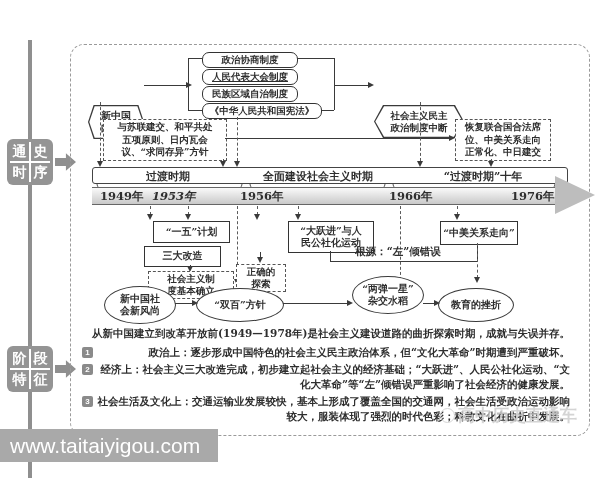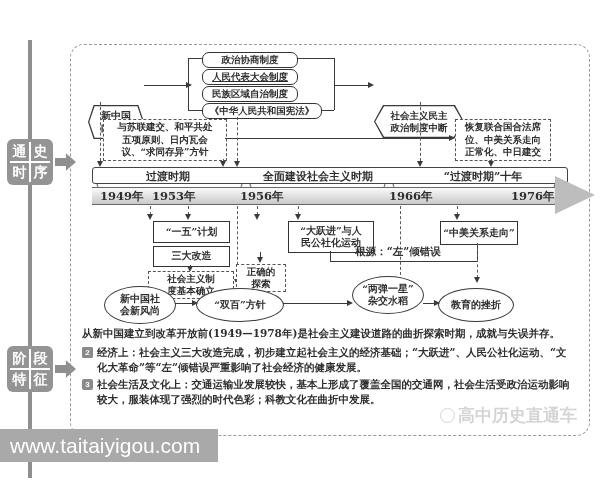--- a/index.html
+++ b/index.html
@@ -59,21 +59,21 @@
         box-sizing:border-box;z-index:5;}
   .brand{position:absolute;left:440px;top:404px;color:rgba(205,205,205,.85);font-size:17px;
         font-weight:bold;z-index:4;display:flex;align-items:center;gap:3px;}
   .brandcircle{width:13px;height:13px;border:1.5px solid rgba(205,205,205,.85);border-radius:50%;
         display:inline-block;}
   
   .frame{position:absolute;left:70px;top:44px;width:520px;height:392px;border:1.5px dashed #9a9a9a;
         border-radius:14px;box-sizing:border-box;}
   
   .summary{position:absolute;left:82px;top:326px;width:488px;font-size:10.5px;font-weight:bold;
-        line-height:15px;z-index:2;}
+        line-height:15px;z-index:2;text-align:right;}
   .sintro{margin:0 0 4px 0;}
   .sitem{position:relative;padding-left:15px;margin-bottom:2px;}
   .sbadge{position:absolute;left:0;top:2px;width:11px;height:11px;background:#8a8a8a;color:#fff;
         border-radius:2px;display:flex;align-items:center;justify-content:center;font-size:8px;
         font-family:"Liberation Sans",sans-serif;font-weight:bold;}
   .rootlabel{position:absolute;left:333px;top:245px;width:130px;text-align:center;
         font-size:10.5px;font-weight:bold;}
 </style>
 </head>
 <body>
@@ -162,42 +162,42 @@
   <svg class="brace" style="left:249px;" width="137" height="10">
     <path d="M1 1 Q1 6 9 6 H60 Q68 6 68 9 Q68 6 76 6 H128 Q136 6 136 1" fill="none" stroke="#555" stroke-width="1"></path>
   </svg>
   <svg class="brace" style="left:392px;" width="164" height="10">
     <path d="M1 1 Q1 6 9 6 H74 Q82 6 82 9 Q82 6 90 6 H155 Q163 6 163 1" fill="none" stroke="#555" stroke-width="1"></path>
   </svg>
 
   <div class="yearbar"></div>
   <div class="yhead"></div>
   <div class="ylabel" style="left:100px;">1949年</div>
-  <div class="ylabel" style="left:152px;">1953年</div>
+  <div class="ylabel" style="left:152px;font-style:italic;">1953年</div>
   <div class="ylabel" style="left:240px;">1956年</div>
   <div class="ylabel" style="left:389px;">1966年</div>
   <div class="ylabel" style="left:511px;">1976年</div>
 
   <div class="vd" style="left:150px;top:206px;height:9px;"></div>
   <div class="ad" style="left:146.5px;top:214px;"></div>
   <div class="vd" style="left:188px;top:206px;height:9px;"></div>
   <div class="ad" style="left:184.5px;top:214px;"></div>
   <div class="vd" style="left:237px;top:206px;height:74px;"></div>
   <div class="ad" style="left:233.5px;top:279px;"></div>
   <div class="vd" style="left:257px;top:206px;height:9px;"></div>
   <div class="ad" style="left:253.5px;top:214px;"></div>
   <div class="vd" style="left:298px;top:206px;height:9px;"></div>
   <div class="ad" style="left:294.5px;top:214px;"></div>
   <div class="vd" style="left:400px;top:206px;height:74px;"></div>
   <div class="ad" style="left:396.5px;top:279px;"></div>
   <div class="vd" style="left:457px;top:206px;height:9px;"></div>
   <div class="ad" style="left:453.5px;top:214px;"></div>
 
   <div class="ebox" style="left:153px;top:221px;width:75px;height:20px;">“一五”计划</div>
-  <div class="ebox" style="left:153px;top:246px;width:75px;height:19px;">三大改造</div>
+  <div class="ebox" style="left:144px;top:246px;width:75px;height:19px;">三大改造</div>
   <div class="vs" style="left:190px;top:265px;height:4px;"></div>
   <div class="ad" style="left:186.5px;top:266px;"></div>
   <div class="dbox pre" style="left:148px;top:271px;width:84px;height:26px;">社会主义制
 度基本确立</div>
 
   <div class="vs" style="left:260px;top:252px;height:7px;"></div>
   <div class="ad" style="left:256.5px;top:257px;"></div>
   <div class="dbox pre" style="left:236px;top:264px;width:48px;height:26px;">正确的
 探索</div>
 
@@ -223,20 +223,21 @@
   <div class="ar" style="left:192px;top:299.5px;"></div>
   <div class="hs" style="left:283px;top:303px;width:66px;"></div>
   <div class="ar" style="left:347px;top:299.5px;"></div>
   <div class="hs" style="left:423px;top:303px;width:14px;"></div>
   <div class="ar" style="left:434px;top:299.5px;"></div>
 
   <div class="summary">
     <p class="sintro">从新中国建立到改革开放前(1949—1978年)是社会主义建设道路的曲折探索时期，成就与失误并存。</p>
     <div class="sitem">
       <span class="sbadge">1</span>
+      <span>政治上：逐步形成中国特色的社会主义民主政治体系，但“文化大革命”时期遭到严重破坏。</span>
     </div>
     <div class="sitem">
       <span class="sbadge">2</span>
       <span>经济上：社会主义三大改造完成，初步建立起社会主义的经济基础；“大跃进”、人民公社化运动、“文化大革命”等“左”倾错误严重影响了社会经济的健康发展。</span>
     </div>
     <div class="sitem">
       <span class="sbadge">3</span>
       <span>社会生活及文化上：交通运输业发展较快，基本上形成了覆盖全国的交通网，社会生活受政治运动影响较大，服装体现了强烈的时代色彩；科教文化在曲折中发展。</span>
     </div>
   </div>

